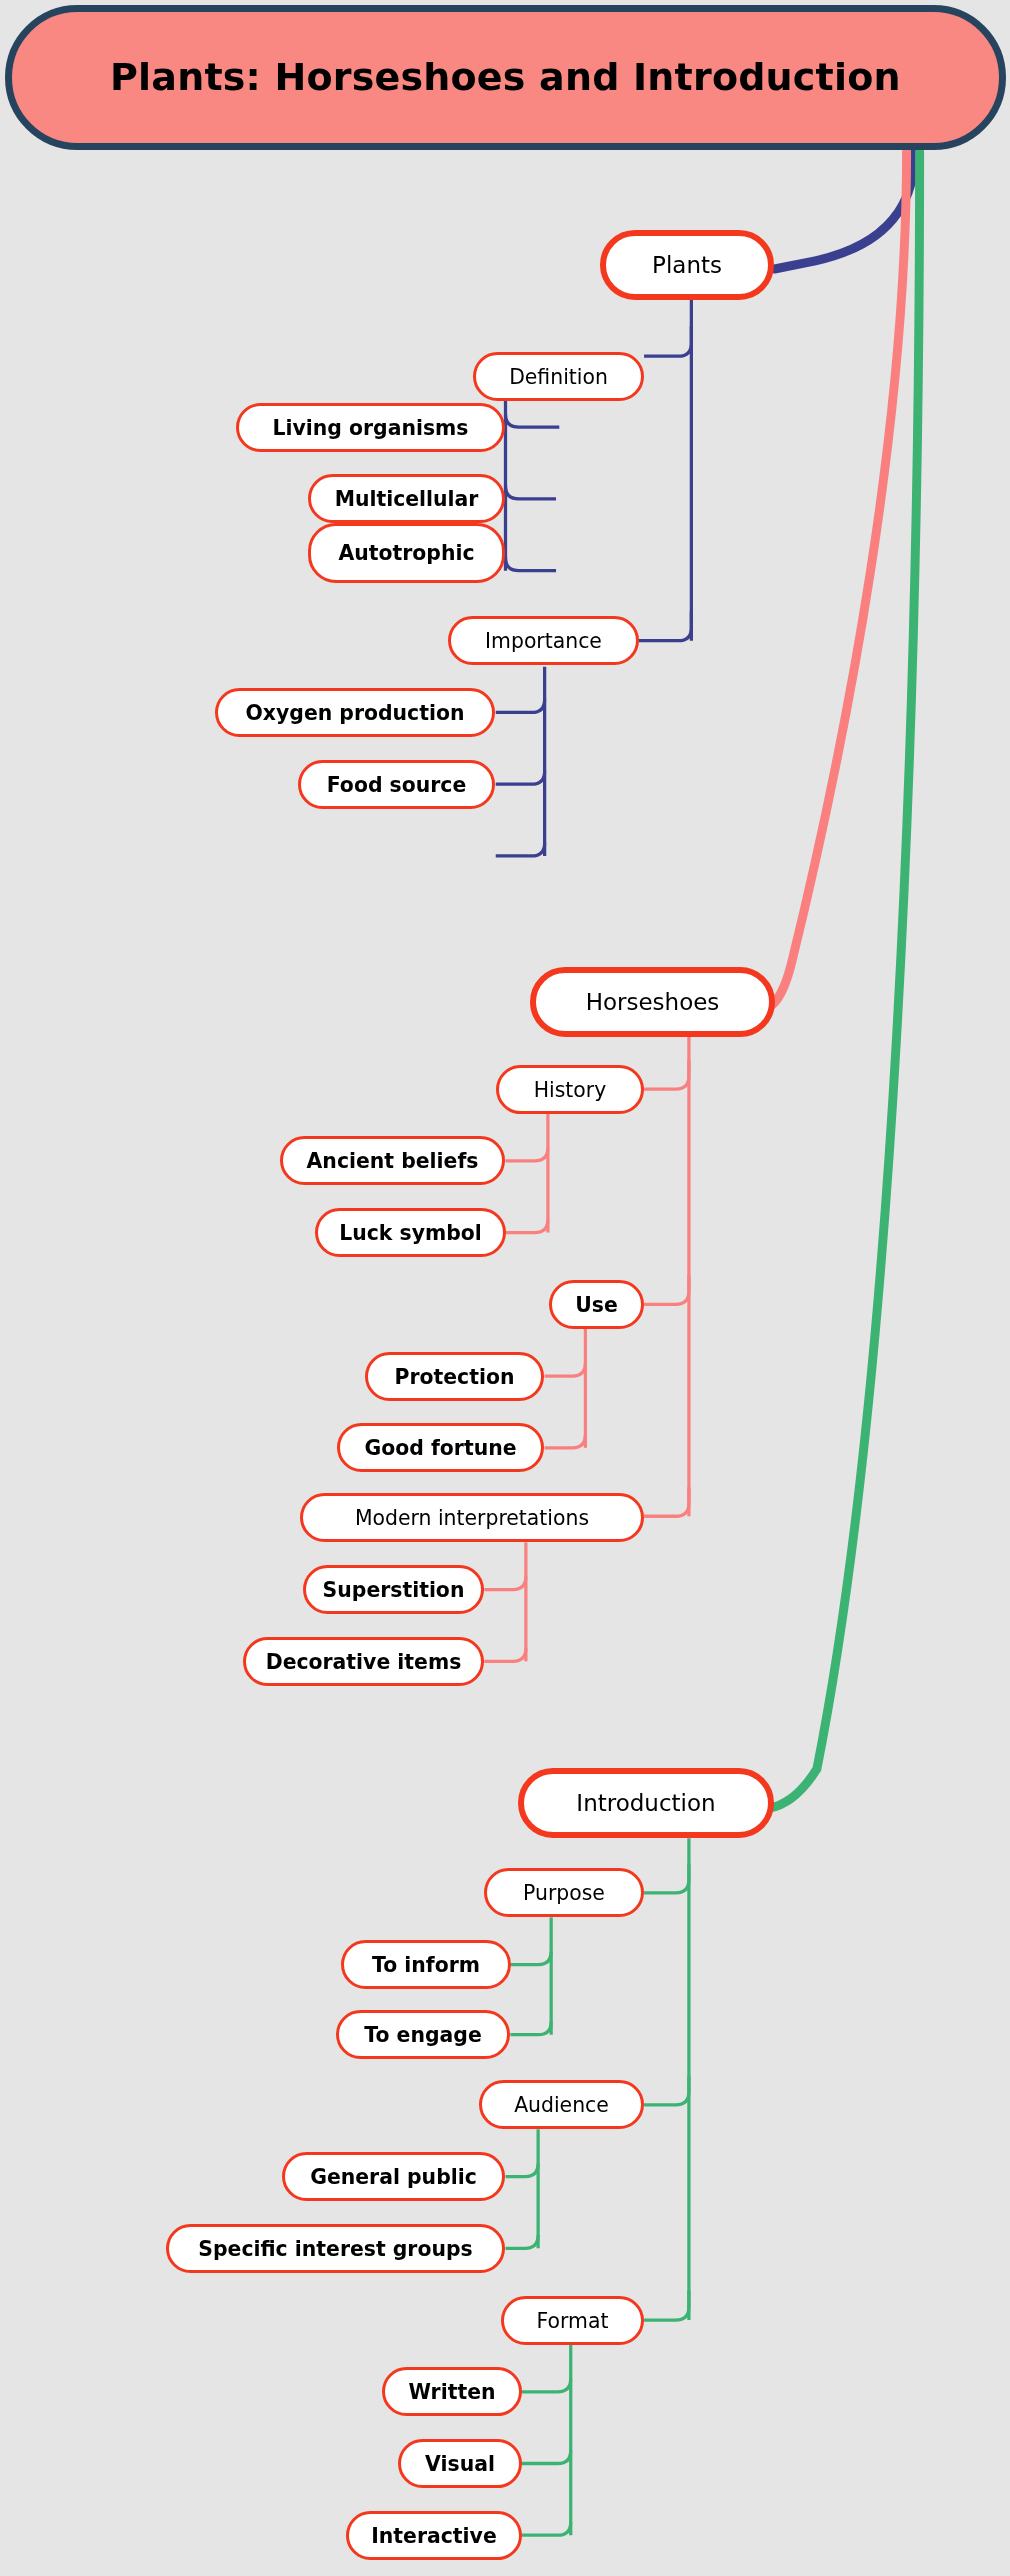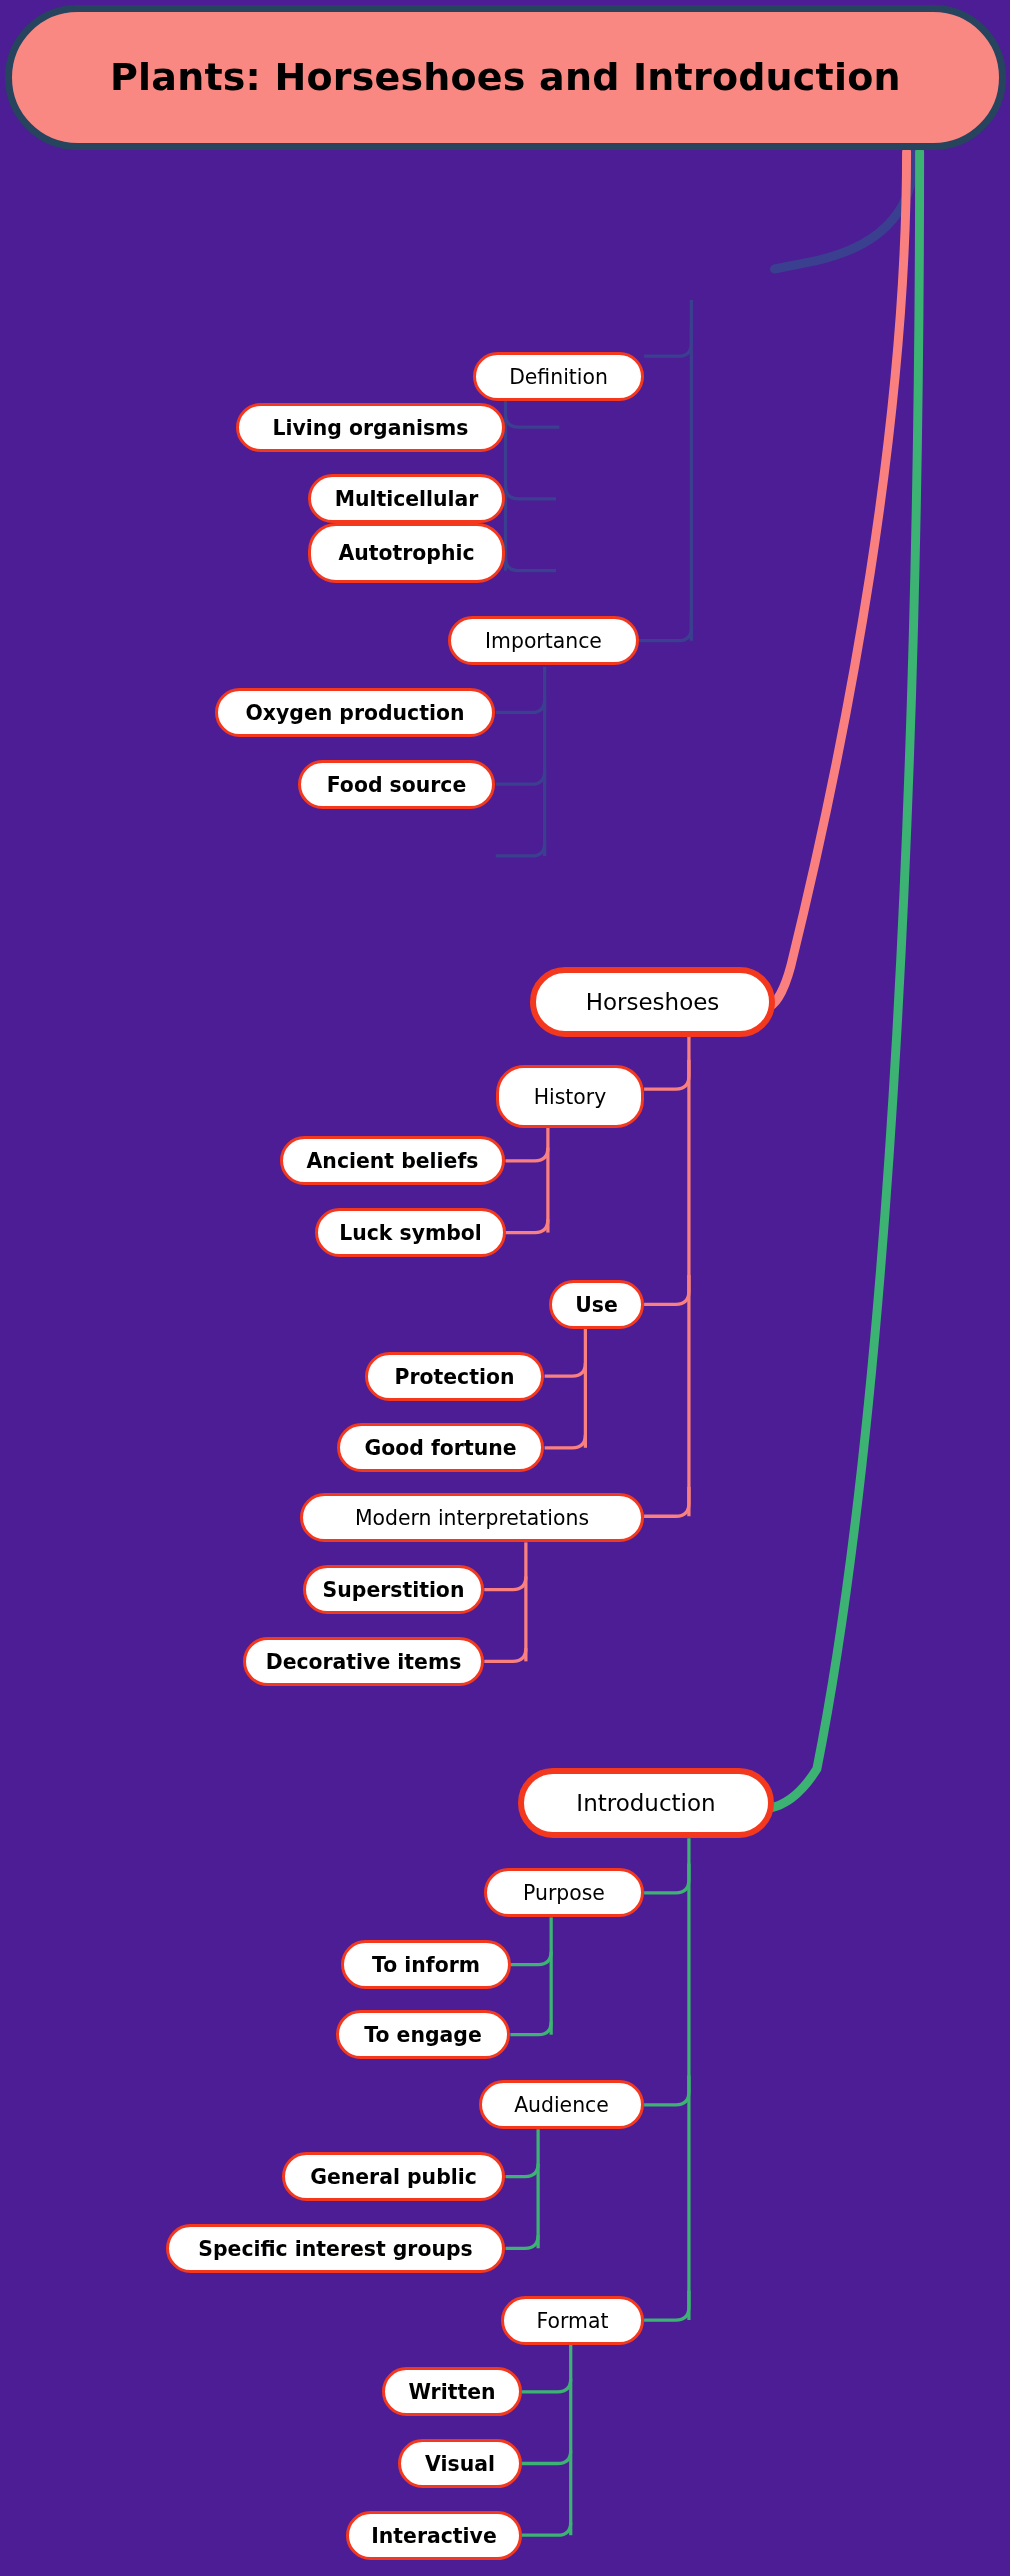--- a/index.html
+++ b/index.html
@@ -7,21 +7,21 @@
     padding: 0;
     background: #ffffff;
   }
   body {
     font-family: "DejaVu Sans", "Liberation Sans", sans-serif;
   }
   #mindmap-canvas {
     position: relative;
     width: 1011px;
     height: 2576px;
-    background: #4c1d95;
+    background: #e5e5e5;
     overflow: hidden;
   }
   #edge-layer {
     position: absolute;
     left: 0;
     top: 0;
     width: 1011px;
     height: 2576px;
   }
   .node {
@@ -124,20 +124,23 @@
     <path d="M 700 2876 L 700 3110" fill="none" stroke="#3cb273" stroke-width="4"></path>
     <path d="M 700 2918 Q 700 2934 684 2934 L 640 2934" fill="none" stroke="#3cb273" stroke-width="4"></path>
     <path d="M 700 3006 Q 700 3022 684 3022 L 640 3022" fill="none" stroke="#3cb273" stroke-width="4"></path>
     <path d="M 700 3094 Q 700 3110 684 3110 L 640 3110" fill="none" stroke="#3cb273" stroke-width="4"></path>
   </svg>
 
   <div class="node root" style="left:4.9px; top:4.9px; width:1001px; height:145px;">
     <span>Plants: Horseshoes and Introduction</span>
   </div>
 
+  <div class="node branch" style="left:600px; top:230px; width:174px; height:70px;">
+    <span>Plants</span>
+  </div>
 
   <div class="node sub" style="left:473px; top:352px; width:171px; height:49px;">
     <span>Definition</span>
   </div>
 
   <div class="node leaf" style="left:236px; top:403px; width:269px; height:49px;">
     <span>Living organisms</span>
   </div>
 
   <div class="node leaf" style="left:308px; top:474px; width:197px; height:49px;">
@@ -158,21 +161,21 @@
 
   <div class="node leaf" style="left:298px; top:760px; width:197px; height:49px;">
     <span>Food source</span>
   </div>
 
 
   <div class="node branch" style="left:530px; top:967px; width:245px; height:70px;">
     <span>Horseshoes</span>
   </div>
 
-  <div class="node sub" style="left:496px; top:1065px; width:148px; height:63px;">
+  <div class="node sub" style="left:496px; top:1065px; width:148px; height:49px;">
     <span>History</span>
   </div>
 
   <div class="node leaf" style="left:280px; top:1136px; width:225px; height:49px;">
     <span>Ancient beliefs</span>
   </div>
 
   <div class="node leaf" style="left:315px; top:1208px; width:191px; height:49px;">
     <span>Luck symbol</span>
   </div>

